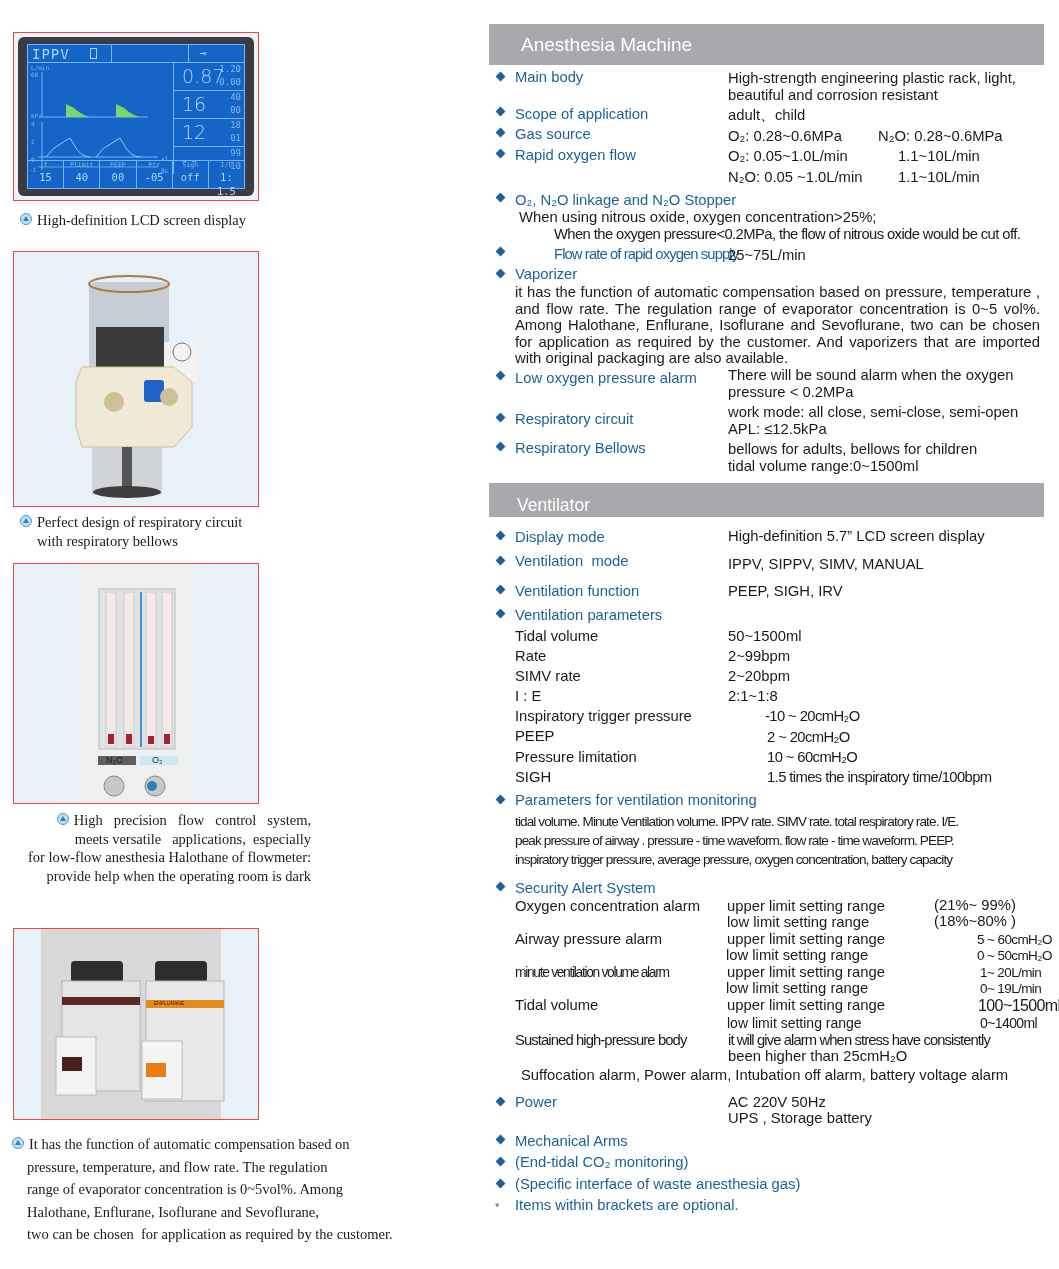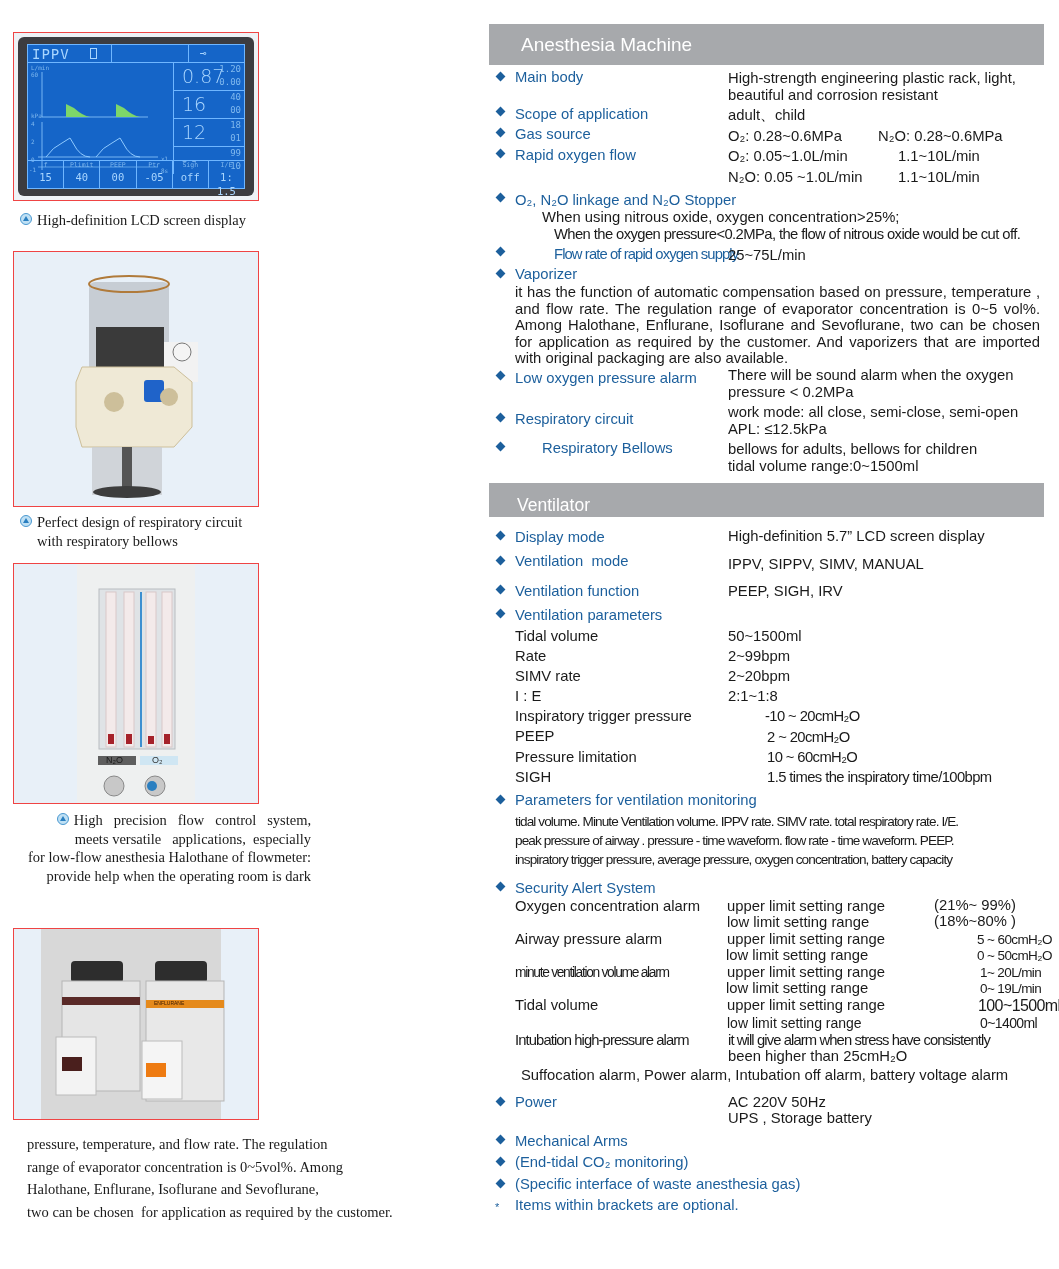--- a/index.html
+++ b/index.html
@@ -222,20 +222,21 @@
     <rect x="48" y="128" width="20" height="14" fill="#4a1f1d"></rect>
     <rect x="141" y="32" width="52" height="22" rx="4" fill="#2d2d2d"></rect>
     <rect x="132" y="52" width="78" height="120" fill="#e8e8e8" stroke="#b5b5b5"></rect>
     <rect x="132" y="71" width="78" height="8" fill="#e58a1c"></rect>
     <rect x="128" y="112" width="40" height="58" fill="#f5f5f5" stroke="#bbb"></rect>
     <rect x="132" y="134" width="20" height="14" fill="#ee7b12"></rect>
   </svg>
   <span style="position:absolute;left:140px;top:71px;font-size:5px;color:#3a1a00;">ENFLURANE</span>
 </div>
 <div class="caption" style="top:1133px;line-height:22.5px;">
+  <span class="ln" style="margin-left:-8px;"><span class="cap-icon"></span><span>It has the function of automatic compensation based on</span></span>
   <span class="ln" style="padding-left:7px;">pressure, temperature, and flow rate. The regulation</span>
   <span class="ln" style="padding-left:7px;">range of evaporator concentration is 0~5vol%. Among</span>
   <span class="ln" style="padding-left:7px;">Halothane, Enflurane, Isoflurane and Sevoflurane,</span>
   <span class="ln" style="padding-left:7px;white-space:pre;">two can be chosen  for application as required by the customer.</span>
 </div>
 
 <div class="sec-bar" style="top:24px;height:41px;">
   <span style="top:10px;">Anesthesia Machine</span>
 </div>
 
@@ -255,21 +256,21 @@
 
 <i class="bul" style="top:150px;"></i>
 <span class="r lbl" style="left:515px;top:147px;">Rapid oxygen flow</span>
 <span class="r" style="left:728px;top:148px;">O₂:  0.05~1.0L/min</span>
 <span class="r" style="left:898px;top:148px;">1.1~10L/min</span>
 <span class="r" style="left:728px;top:169px;">N₂O:  0.05 ~1.0L/min</span>
 <span class="r" style="left:898px;top:169px;">1.1~10L/min</span>
 
 <i class="bul" style="top:194px;"></i>
 <span class="r lbl" style="left:515px;top:192px;">O₂, N₂O linkage and N₂O Stopper</span>
-<span class="r" style="left:542px;top:209px;">When using nitrous oxide, oxygen concentration&gt;25%;</span>
+<span class="r" style="left:519px;top:209px;">When using nitrous oxide, oxygen concentration&gt;25%;</span>
 <span class="r cond" style="left:515px;top:226px;">When the oxygen pressure&lt;0.2MPa, the flow of nitrous oxide would be cut off.</span>
 
 <i class="bul" style="top:248px;"></i>
 <span class="r lbl cond" style="left:515px;top:246px;letter-spacing:-0.9px;">Flow rate of rapid oxygen supply</span>
 <span class="r" style="left:728px;top:247px;">25~75L/min</span>
 
 <i class="bul" style="top:270px;"></i>
 <span class="r lbl" style="left:515px;top:266px;">Vaporizer</span>
 <div class="r just" style="left:515px;top:284px;line-height:16.6px;">it has the function of automatic compensation based on pressure, temperature , and flow rate. The regulation range of evaporator concentration is 0~5 vol%. Among Halothane, Enflurane, Isoflurane and Sevoflurane, two can be chosen for application as required by the customer. And vaporizers that are imported with original packaging are also available.</div>
 
@@ -277,21 +278,21 @@
 <span class="r lbl" style="left:515px;top:370px;">Low oxygen pressure alarm</span>
 <span class="r" style="left:728px;top:367px;">There will be sound alarm when the oxygen</span>
 <span class="r" style="left:728px;top:384px;">pressure &lt; 0.2MPa</span>
 
 <i class="bul" style="top:414px;"></i>
 <span class="r lbl" style="left:515px;top:411px;">Respiratory circuit</span>
 <span class="r" style="left:728px;top:404px;">work mode:  all close, semi-close, semi-open</span>
 <span class="r" style="left:728px;top:421px;">APL: ≤12.5kPa</span>
 
 <i class="bul" style="top:443px;"></i>
-<span class="r lbl" style="left:515px;top:440px;margin-left:27px;">Respiratory Bellows</span>
+<span class="r lbl" style="left:515px;top:440px;">Respiratory Bellows</span>
 <span class="r" style="left:728px;top:441px;">bellows for adults, bellows for children</span>
 <span class="r" style="left:728px;top:458px;">tidal volume range:0~1500ml</span>
 
 <div class="sec-bar" style="top:483px;height:34px;">
   <span style="top:12px;left:28px;font-size:17.5px;">Ventilator</span>
 </div>
 
 <i class="bul" style="top:532px;"></i>
 <span class="r lbl" style="left:515px;top:529px;">Display mode</span>
 <span class="r" style="left:728px;top:528px;">High-definition 5.7” LCD screen display</span>
@@ -353,21 +354,21 @@
   <span class="r cond" style="left:941px;top:964px;font-size:13.5px;">1~ 20L/min</span>
   <span class="r" style="left:726px;top:980px;">low limit setting range</span>
   <span class="r cond" style="left:941px;top:980px;font-size:13.5px;">0~ 19L/min</span>
 
   <span class="r" style="left:515px;top:997px;">Tidal volume</span>
   <span class="r" style="left:727px;top:997px;">upper limit setting range</span>
   <span class="r cond" style="left:939px;top:997px;font-size:16px;text-align:center;">100~1500ml</span>
   <span class="r" style="left:727px;top:1015px;font-size:14px;">low limit setting range</span>
   <span class="r cond" style="left:941px;top:1015px;font-size:14px;">0~1400ml</span>
 
-  <span class="r" style="left:515px;top:1032px;letter-spacing:-0.9px;">Intubation high-pressure alarm</span>
+  <span class="r" style="left:515px;top:1032px;letter-spacing:-0.9px;">Sustained high-pressure body</span>
   <span class="r" style="left:728px;top:1032px;letter-spacing:-0.9px;">it will give alarm when stress have consistently</span>
   <span class="r" style="left:728px;top:1048px;">been higher than 25cmH₂O</span>
 
   <span class="r" style="left:521px;top:1067px;">Suffocation alarm, Power alarm, Intubation off alarm, battery voltage alarm</span>
 </div>
 
 <i class="bul" style="top:1098px;"></i>
 <span class="r lbl" style="left:515px;top:1094px;">Power</span>
 <span class="r" style="left:728px;top:1094px;">AC 220V  50Hz</span>
 <span class="r" style="left:728px;top:1110px;">UPS , Storage battery</span>

